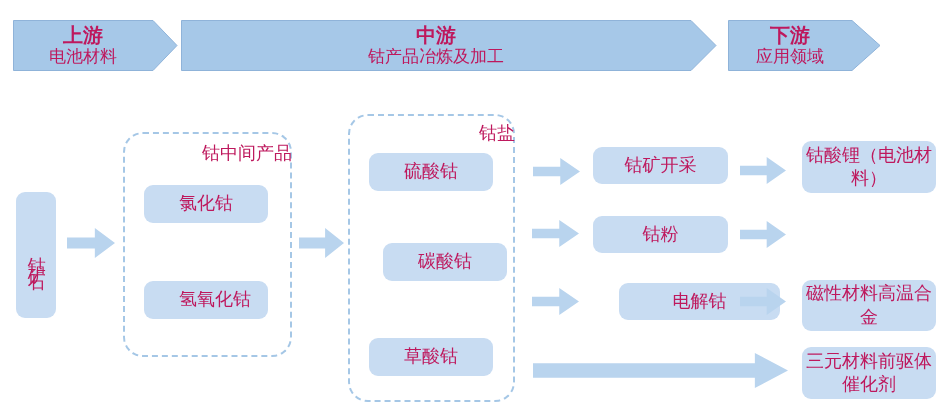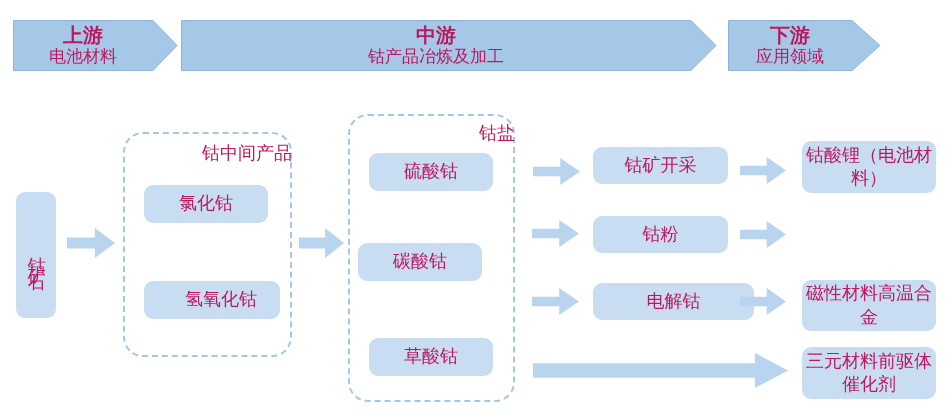--- a/index.html
+++ b/index.html
@@ -36,35 +36,35 @@
   .banner-down .banner-text{left:0;width:124px;}
 
   .ore-box{left:16px;top:192px;width:40px;height:126px;}
   .ore-box span{writing-mode:vertical-rl;text-orientation:upright;letter-spacing:9px;font-size:18px;}
 
   .arrow-1{left:67px;top:228px;width:48px;height:30px;}
   .arrow-2{left:299px;top:228px;width:45px;height:30px;}
 
   .group-intermediate{left:123px;top:132px;width:169px;height:225px;}
   .box-chloride{left:144px;top:185px;width:124px;height:38px;}
-  .box-hydroxide{left:144px;top:281px;width:136px;height:38px;padding-left:22px;}
+  .box-hydroxide{left:144px;top:281px;width:124px;height:38px;padding-left:22px;}
 
   .group-salts{left:348px;top:114px;width:167px;height:288px;}
   .group-salts-label{top:121px;left:348px;width:167px;}
   .box-sulfate{left:369px;top:153px;width:124px;height:38px;}
-  .box-carbonate{left:358px;top:243px;width:124px;height:38px;}
+  .box-carbonate{left:383px;top:243px;width:124px;height:38px;}
   .box-oxalate{left:369px;top:338px;width:124px;height:38px;}
 
   .arrow-s1{left:533px;top:158px;width:47px;height:27px;}
   .arrow-s2{left:532px;top:220px;width:47px;height:27px;}
   .arrow-s3{left:532px;top:288px;width:47px;height:27px;}
 
   .box-p1{left:593px;top:147px;width:135px;height:37px;}
   .box-p2{left:593px;top:216px;width:135px;height:37px;}
-  .box-p3{left:593px;top:283px;width:161px;height:37px;}
+  .box-p3{left:619px;top:283px;width:161px;height:37px;}
 
   .arrow-b1{left:740px;top:157px;width:46px;height:27px;}
   .arrow-b2{left:740px;top:221px;width:46px;height:27px;}
   .arrow-b3{left:740px;top:288px;width:46px;height:27px;}
   .arrow-b4{left:533px;top:353px;width:255px;height:35px;}
 
   .box-a1{left:802px;top:141px;width:134px;height:52px;}
   .box-a2{left:802px;top:215px;width:134px;height:48px;}
   .box-a3{left:802px;top:280px;width:134px;height:51px;}
   .box-a4{left:802px;top:347px;width:134px;height:52px;}

